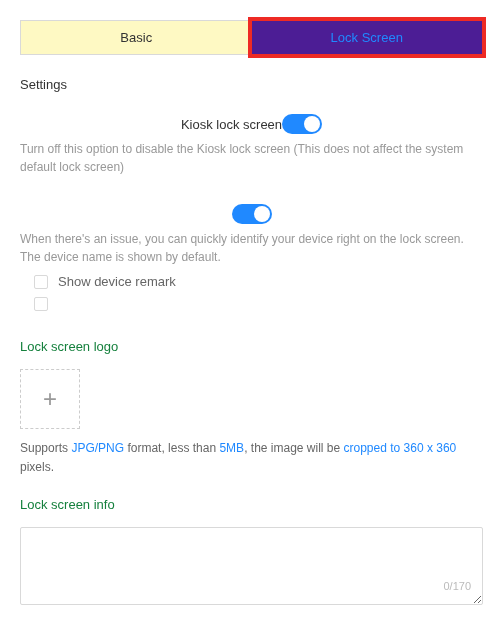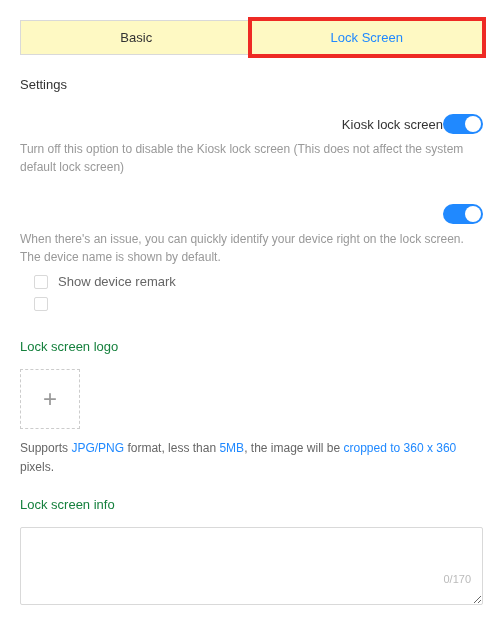--- a/index.html
+++ b/index.html
@@ -19,36 +19,36 @@
     .tab {
       flex: 1;
       text-align: center;
       padding: 9px 0;
       font-size: 13px;
       color: #333;
       cursor: pointer;
       background: #fef9c3;
     }
     .tab.active {
-      background: #fef9c3;
+      background: #4c1d95;
       color: #2089ff;
       border: 4px solid #ee2a24;
       margin: -4px;
       position: relative;
       z-index: 1;
     }
     .section-title {
       font-size: 13px;
       color: #333;
       font-weight: 500;
       margin-bottom: 22px;
     }
     .setting-row {
       display: flex;
-      justify-content: flex-end;
+      justify-content: center;
       align-items: center;
       margin-bottom: 6px;
     }
     .setting-label {
       font-size: 13px;
       color: #333;
     }
     .setting-desc {
       font-size: 12px;
       color: #999;
@@ -130,21 +130,21 @@
       height: 78px;
       border: 1px solid #d9d9d9;
       border-radius: 2px;
       resize: both;
       padding: 6px;
       font-family: inherit;
       font-size: 13px;
     }
     .char-counter {
       position: absolute;
-      bottom: 23px;
+      bottom: 16px;
       right: 12px;
       font-size: 11px;
       color: #bbb;
       pointer-events: none;
     }
   </style>
 </head>
 <body>
 
 <div class="tabs">

